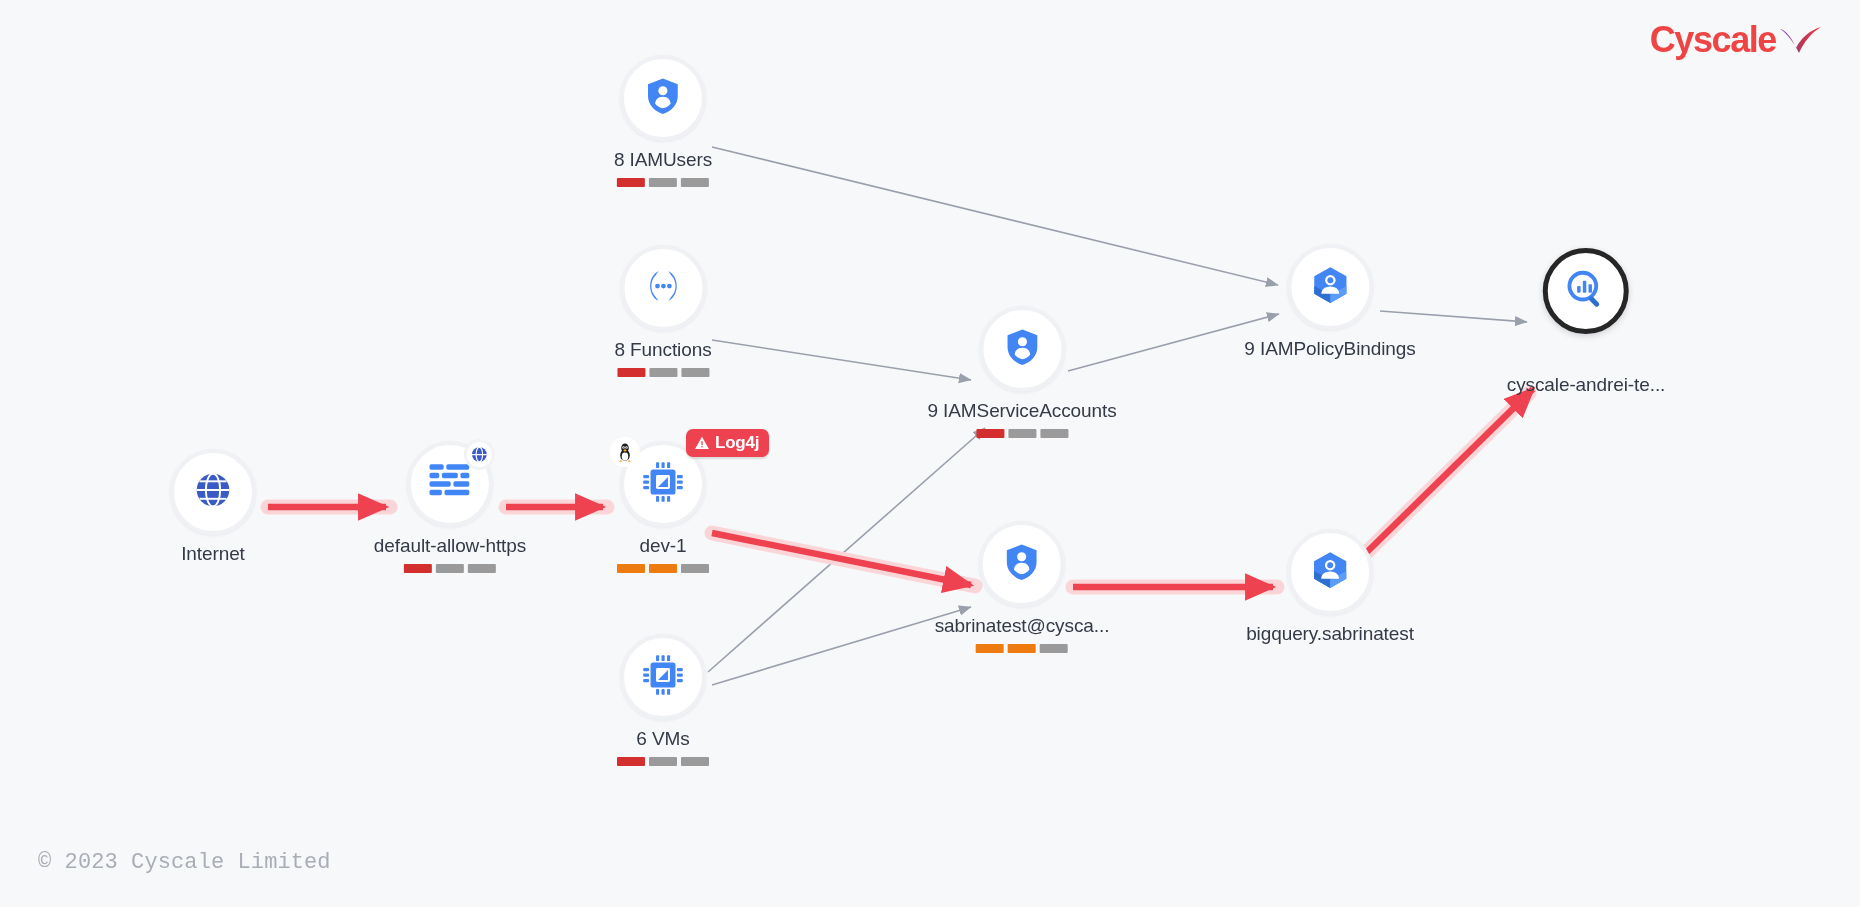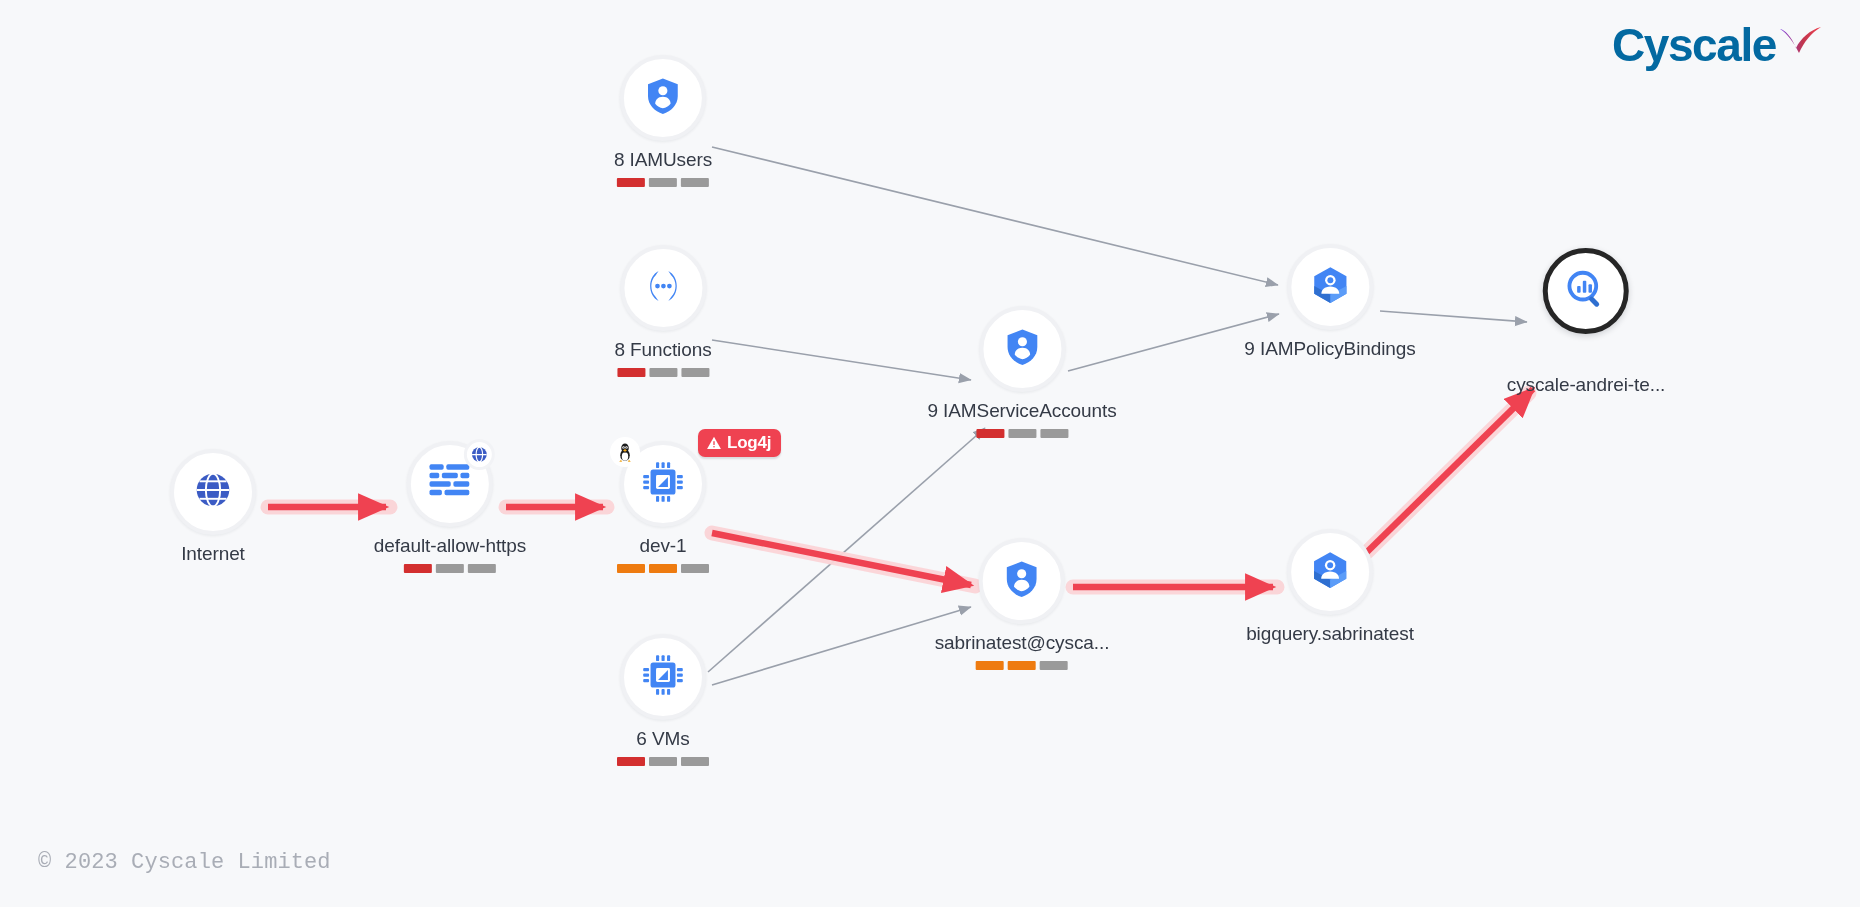--- a/index.html
+++ b/index.html
@@ -22,24 +22,24 @@
   .logo {
     position: absolute;
     top: 22px; right: 36px;
     display: flex;
     align-items: flex-start;
     gap: 2px;
     user-select: none;
   }
   .logo-text {
     font-family: "Liberation Sans", sans-serif;
-    font-size: 46px;
+    font-size: 36px;
     font-weight: 700;
     letter-spacing: -1.4px;
-    color: #0369a1;
+    color: #ef4444;
     line-height: 1;
   }
   .logo-mark { margin-top: 4px; }
 
   
   .footer {
     position: absolute;
     left: 38px; bottom: 32px;
     font-size: 22px;
     color: #a9adb6;
@@ -132,21 +132,20 @@
     gap: 5px;
     background: #ef4251;
     color: #fff;
     border-radius: 7px;
     padding: 4px 10px 4px 8px;
     font-size: 17px;
     font-weight: 700;
     white-space: nowrap;
     letter-spacing: -.2px;
     box-shadow: 0 1px 2px rgba(0,0,0,.12);
-    margin-left: 12px;
   }
 </style>
 </head>
 <body>
 
 <div id="canvas">
 
   <div class="logo">
     <span class="logo-text">Cyscale</span>
     <span class="logo-mark">
@@ -388,21 +387,21 @@
         </span>
       </div>
       <div class="node-label">9 IAMServiceAccounts</div>
       <div class="health">
         <i class="red"></i>
           <i class="grey"></i>
           <i class="grey"></i>
       </div>
     </div>
 
-    <div class="node" style="left:1022px; top:604px;">
+    <div class="node" style="left:1022px; top:587px;">
       <div class="node-circle">
         <span>
           <svg width="42" height="42" viewBox="0 0 24 24">
             <path d="M12 2 L20.5 5.2 V12 C20.5 17 16.8 20.8 12 22.2 C7.2 20.8 3.5 17 3.5 12 V5.2 Z" fill="#4285f4"></path>
             <circle cx="12" cy="9" r="2.6" fill="#fff"></circle>
             <path d="M12 12.4 c-3 0 -4.4 2 -4.4 4 c1.2 1.4 2.7 2.2 4.4 2.6 c1.7-.4 3.2-1.2 4.4-2.6 c0-2 -1.4-4 -4.4-4 Z" fill="#fff"></path>
           </svg>
         </span>
       </div>
       <div class="node-label">sabrinatest@cysca...</div>

